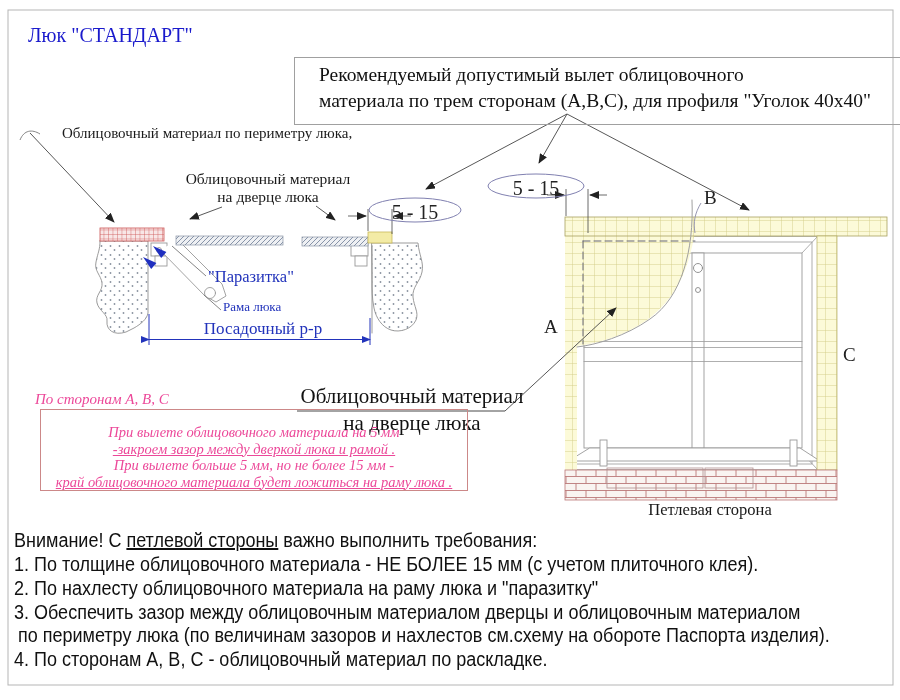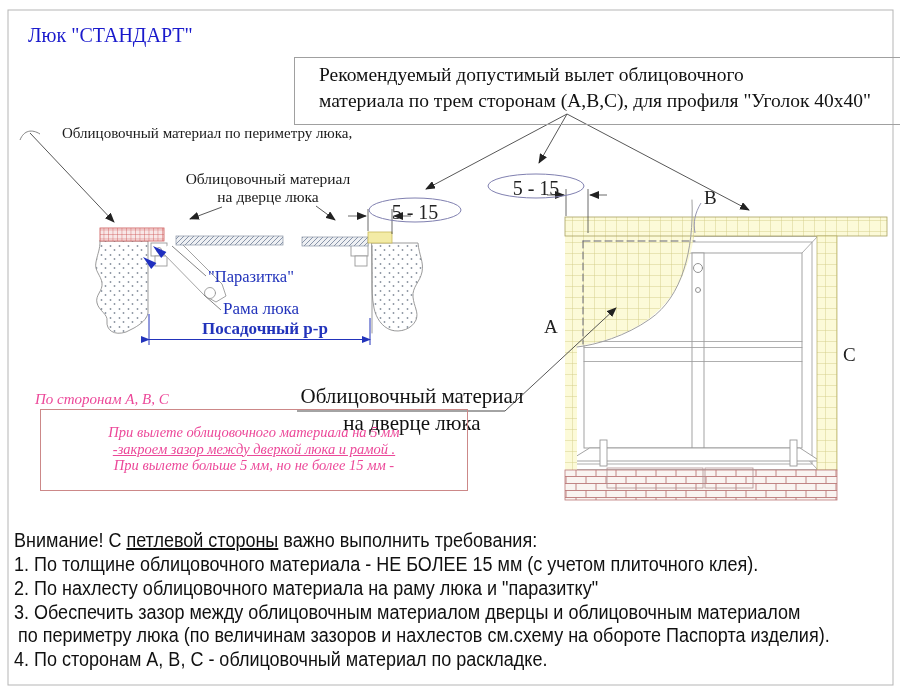--- a/index.html
+++ b/index.html
@@ -12,22 +12,22 @@
   .ser{font-family:"Liberation Serif",serif;}
   .blue{color:#2233bb;}
   .red{color:#ec4899;font-style:italic;}
   #title{left:28px;top:24px;font-size:20px;color:#1a1acc;}
   #recbox{left:258px;top:57px;width:632px;height:68px;border:1px solid #a0a0a0;z-index:3;position:absolute;
           font-size:19.5px;line-height:26px;padding:4px 0 0 24px;box-sizing:border-box;color:#111;margin-left:36px;}
   #lbl-per1{left:42px;top:125px;font-size:15px;margin-left:20px;}
   #lbl-per2{left:35px;top:143px;font-size:15px;}
   #lbl-door{left:178px;top:170px;width:180px;text-align:center;font-size:15.5px;line-height:18px;}
   #lbl-parasitka{left:208px;top:267px;font-size:16.5px;}
-  #lbl-rama{left:223px;top:299px;font-size:17px;}
-  #lbl-posad{left:202px;top:319px;width:122px;text-align:center;font-size:17px;font-weight:bold;}
+  #lbl-rama{left:223px;top:299px;font-size:13px;}
+  #lbl-posad{left:202px;top:319px;width:122px;text-align:center;font-size:17px;}
   .dimtxt{width:56px;text-align:center;font-size:20px;color:#222;}
   #dim-left{left:387px;top:201px;}
   #dim-right{left:508px;top:177px;}
   .sideletter{font-size:19px;color:#222;}
   #side-a{left:544px;top:316px;}
   #side-b{left:704px;top:187px;}
   #side-c{left:843px;top:344px;}
   #lbl-big{left:288px;top:383px;width:248px;text-align:center;font-size:21px;line-height:27px;color:#111;}
   #lbl-hinge{left:642px;top:500px;width:136px;text-align:center;font-size:16.5px;}
   #note-head{left:35px;top:391px;font-size:15px;}
@@ -187,26 +187,28 @@
 
   <div id="side-a" class="txt ser sideletter">А</div>
   <div id="side-b" class="txt ser sideletter">В</div>
   <div id="side-c" class="txt ser sideletter">С</div>
 
   <div id="lbl-big" class="txt ser">
     <div>Облицовочный материал</div>
     <div>на дверце люка</div>
   </div>
 
+  <div id="lbl-hinge" class="txt ser">Петлевая сторона</div>
 
   <div id="note-head" class="txt ser red">По сторонам А, В, С</div>
   <div id="notebox" class="ser red">
     <div>При вылете облицовочного материала  на 5 мм</div>
     <div class="u">-закроем зазор между дверкой люка и рамой .</div>
     <div>При вылете больше 5 мм, но не более 15 мм -</div>
+    <div class="u">край облицовочного материала будет ложиться на раму люка .</div>
   </div>
 
   <div id="attn-intro" class="txt attn"><span>Внимание! С </span><span class="u">петлевой стороны</span><span> важно выполнить требования:</span></div>
   <div id="attn-1" class="txt attn">1. По толщине облицовочного материала - НЕ БОЛЕЕ 15 мм (с учетом плиточного клея).</div>
   <div id="attn-2" class="txt attn">2. По нахлесту облицовочного материала на раму люка и "паразитку"</div>
   <div id="attn-3a" class="txt attn">3. Обеспечить зазор между облицовочным материалом дверцы и облицовочным материалом</div>
   <div id="attn-3b" class="txt attn">по периметру люка (по величинам зазоров и нахлестов см.схему на обороте Паспорта изделия).</div>
   <div id="attn-4" class="txt attn">4. По сторонам А, В, С - облицовочный материал по раскладке.</div>
 
 </div>

